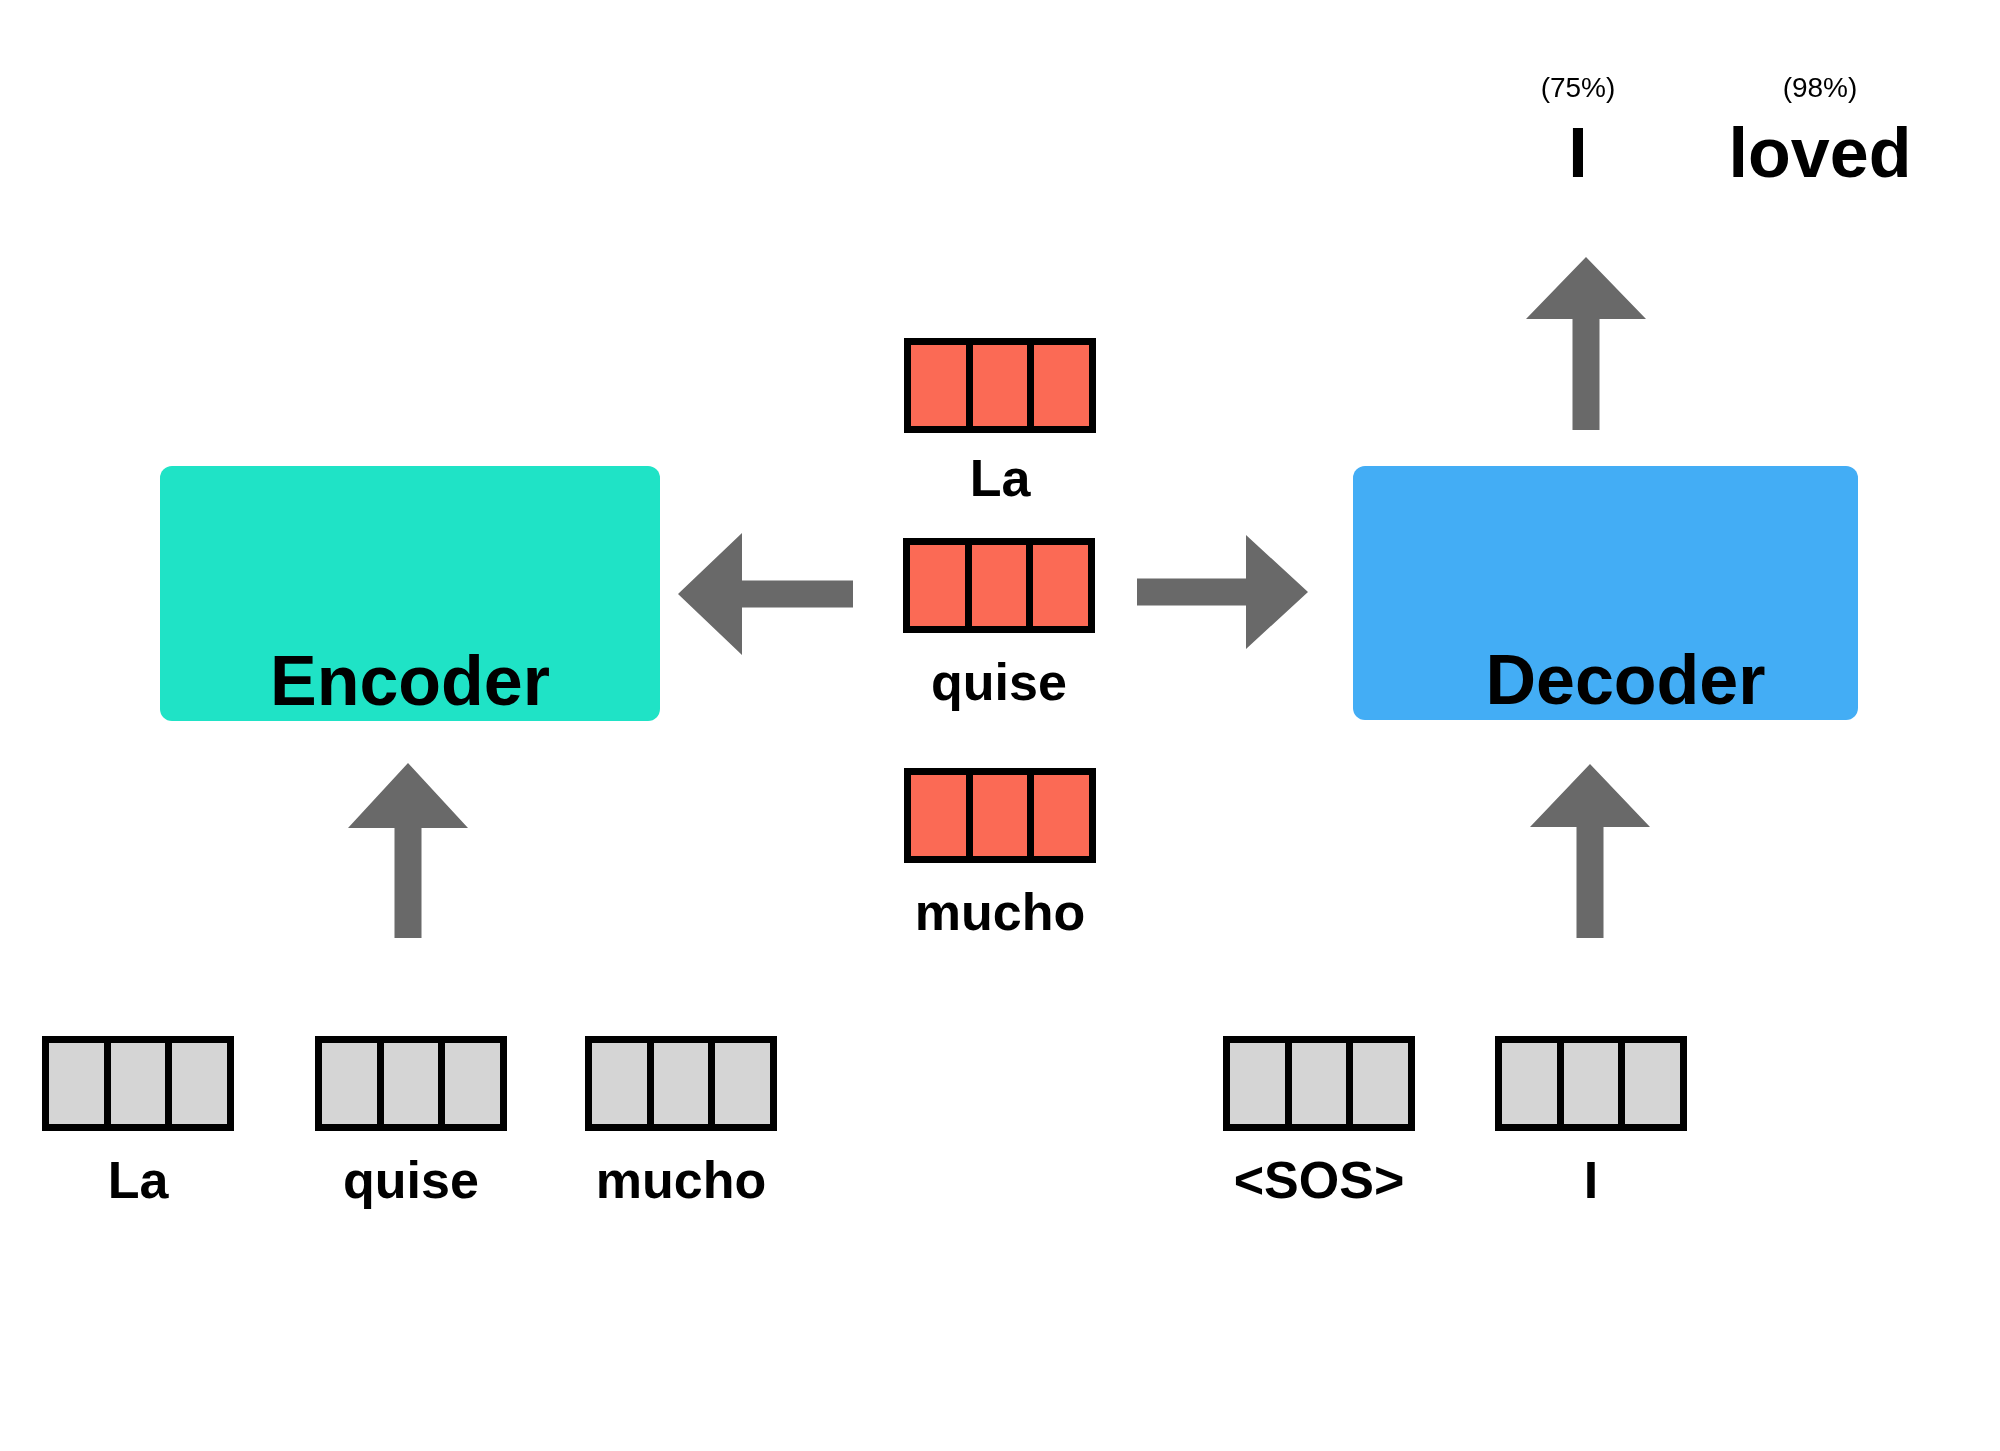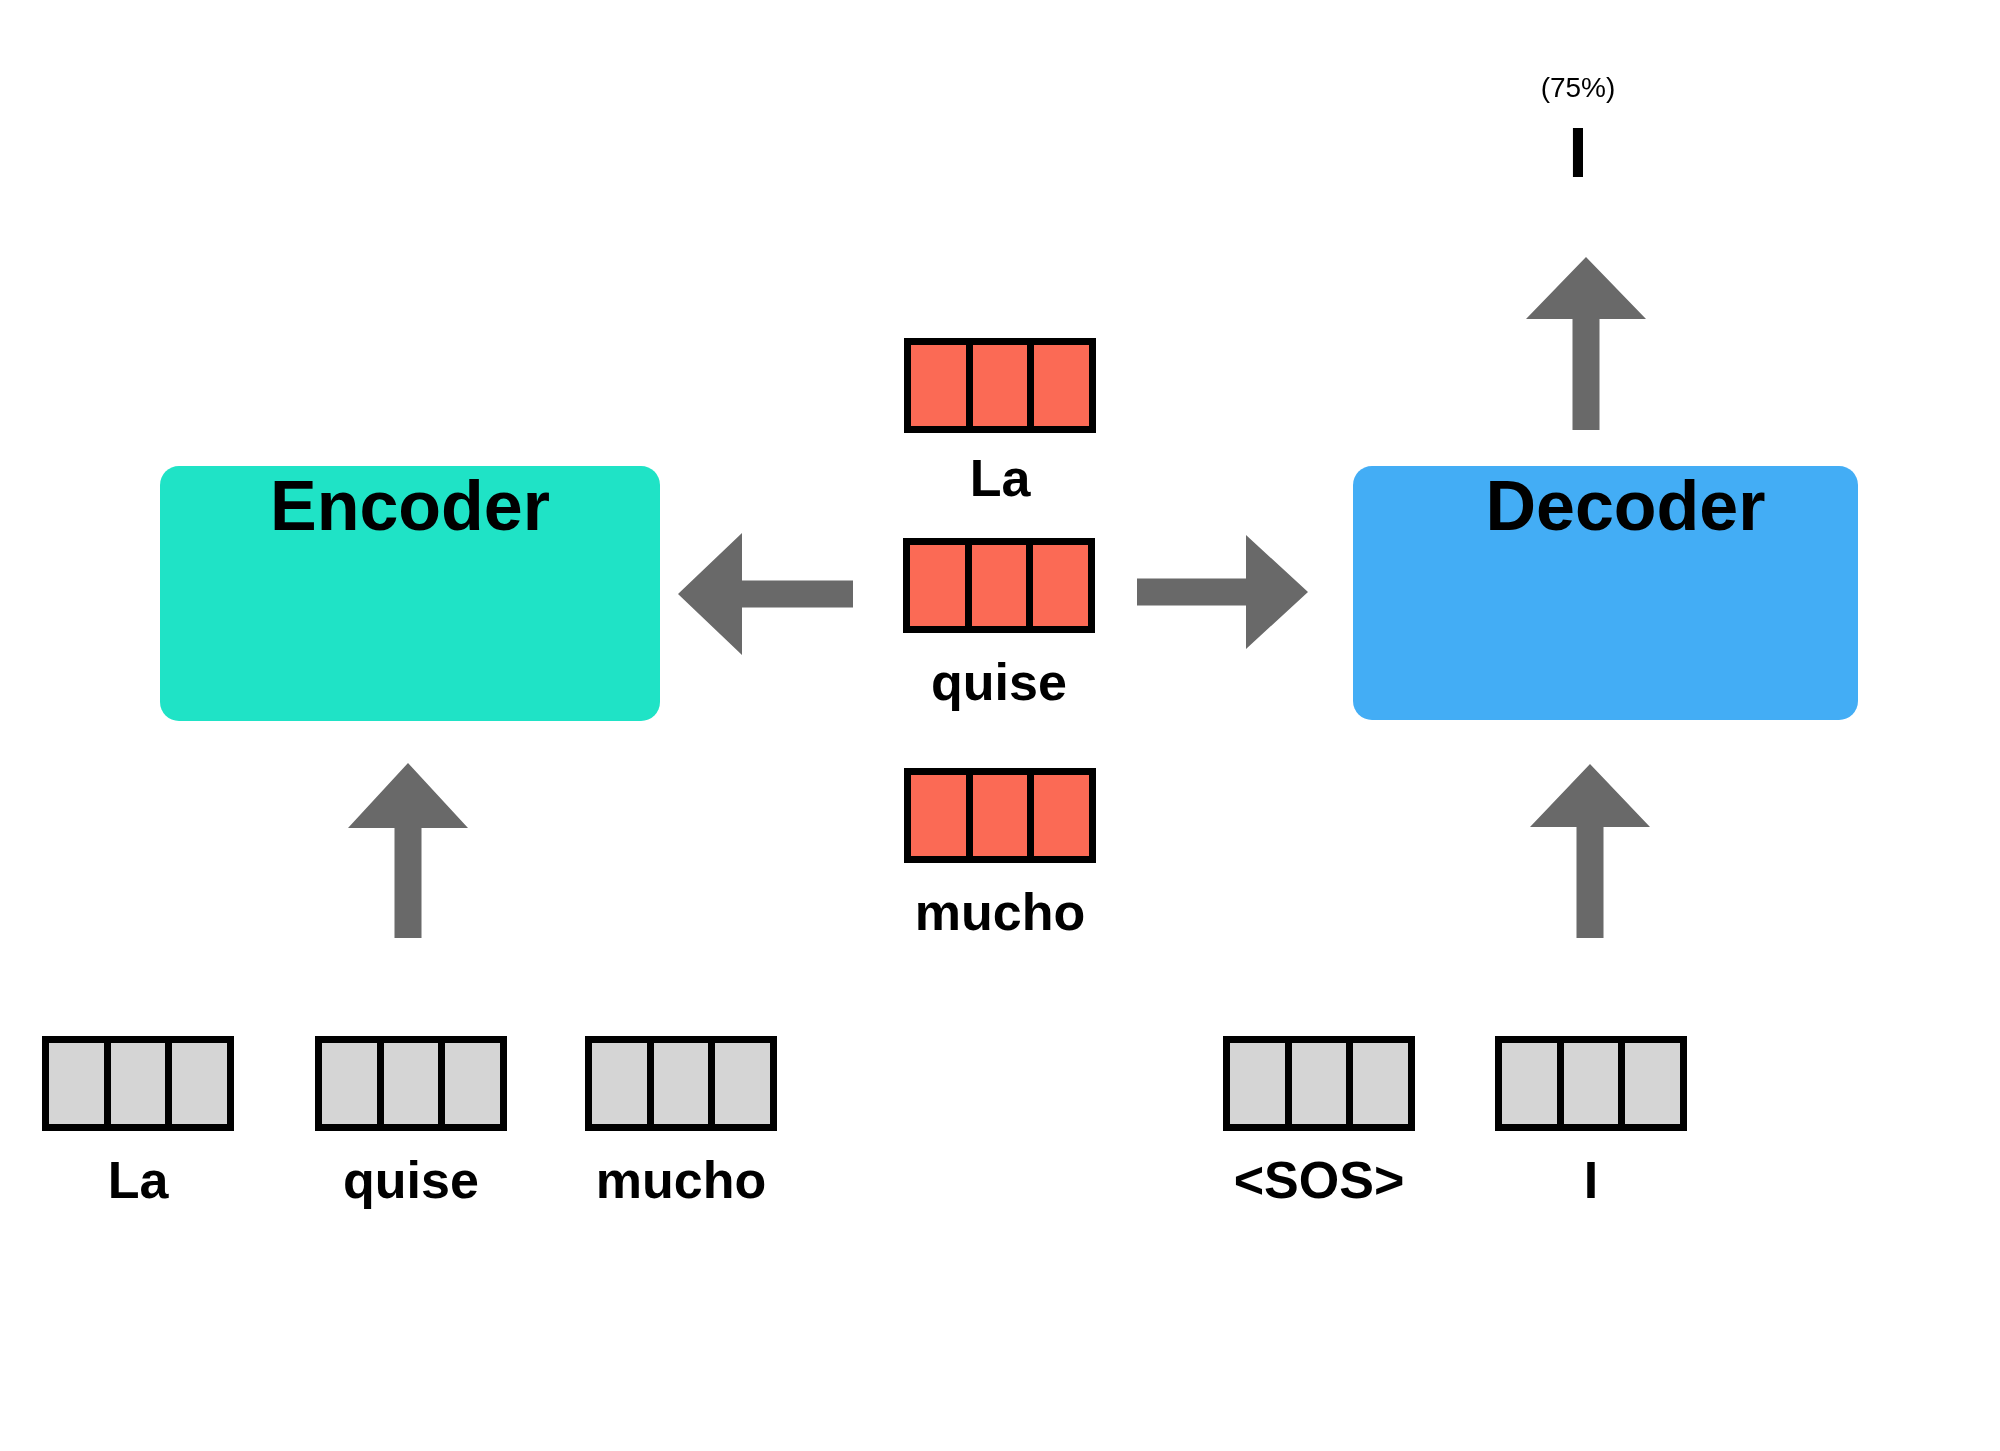--- a/index.html
+++ b/index.html
@@ -6,22 +6,22 @@
   body { font-family: "Liberation Sans", sans-serif; background:#fff; }
   #canvas {
     position:relative;
     width:2000px; height:1451px;
     background: var(--background, #fff);
     color: var(--text, #000);
     overflow:hidden;
   }
   .block {
     position:absolute;
-    display:flex; align-items:flex-start; justify-content:center;
-    border-radius:19px;
+    display:flex; align-items:flex-end; justify-content:center;
+    border-radius:12px;
     font-weight:bold; font-size:70px;
     color: var(--text,#000);
   }
   .block.encoder { left:160px; top:466px; width:500px; height:255px; background:var(--encoder-fill,#1FE3C6); }
   .block.decoder { left:1353px; top:466px; width:465px; height:254px; background:var(--decoder-fill,#43ADF5);padding-left:40px; }
 
   .vector {
     position:absolute;
     width:192px; height:95px;
     background: var(--border,#000);
@@ -122,14 +122,18 @@
     <div class="cell"></div>
     <div class="cell"></div>
     <div class="cell"></div>
   </div>
   <div class="vec-label" style="left:1495px; top:1154px">I</div>
 
   <div class="out-col" style="left:1458px; top:74px">
     <div class="prob">(75%)</div>
     <div class="out-word">I</div>
   </div>
+  <div class="out-col" style="left:1700px; top:74px">
+    <div class="prob">(98%)</div>
+    <div class="out-word">loved</div>
+  </div>
 
 </div>
 
 </body></html>

